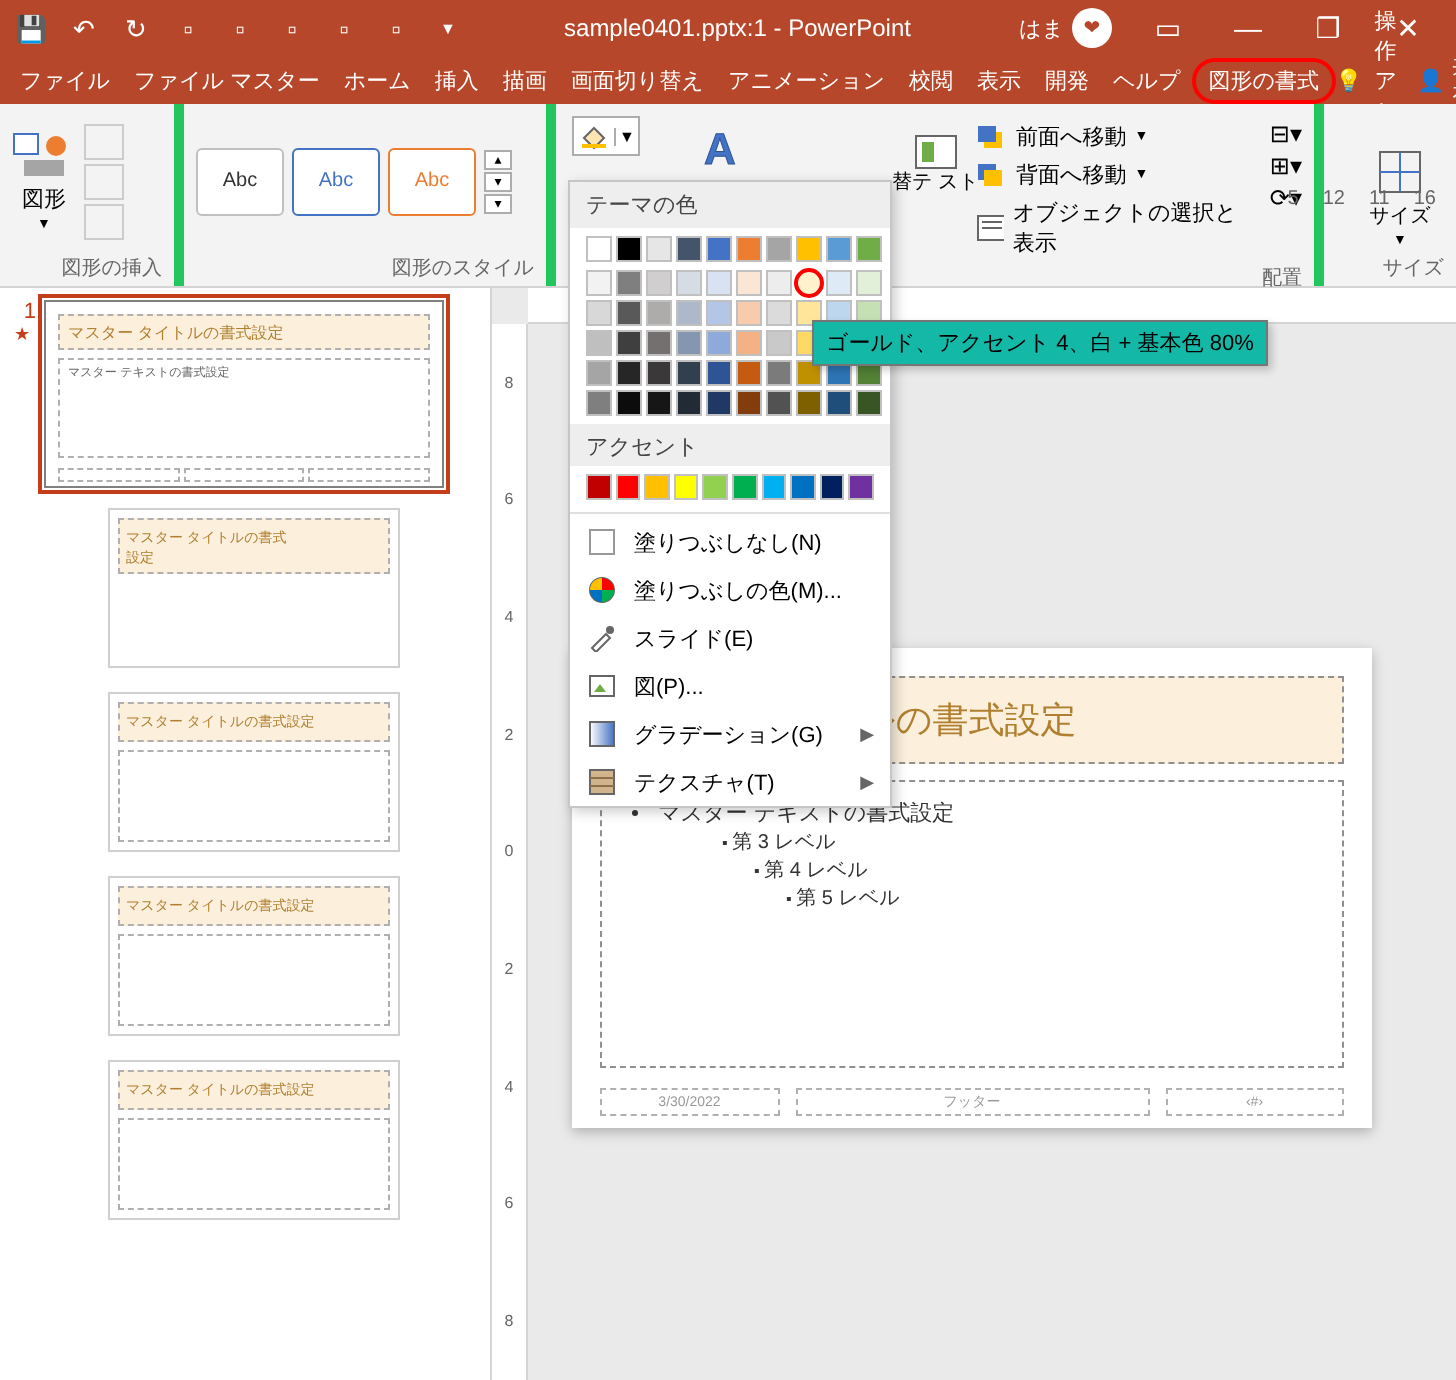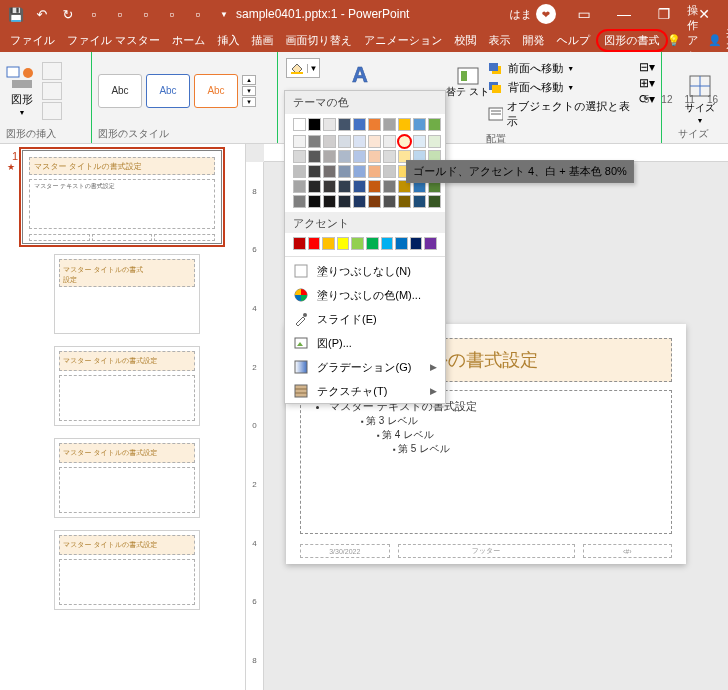--- a/index.html
+++ b/index.html
@@ -2,39 +2,39 @@
 <html><head>
 <meta charset="utf-8">
 <style>
 * { margin: 0; padding: 0; box-sizing: border-box; font-family: "Meiryo UI", "Yu Gothic UI", sans-serif; }
 body { width: 728px; height: 690px; background: #fff; overflow: hidden; font-size: 11px; }
 
 
 .titlebar { height: 28px; background: #b7472a; display: flex; align-items: center; color: #fff; padding: 0 4px; }
 .titlebar .qat { display: flex; gap: 2px; align-items: center; }
 .titlebar .qat-item { width: 24px; height: 24px; display: flex; align-items: center; justify-content: center; cursor: pointer; font-size: 13px; }
-.titlebar .title { flex: 2; text-align: left; font-size: 12px; }
+.titlebar .title { flex: 2; text-align: center; font-size: 12px; }
 .titlebar .user { display: flex; align-items: center; gap: 4px; padding: 0 8px; }
 .titlebar .user-avatar { width: 20px; height: 20px; border-radius: 50%; background: #fff; display: flex; align-items: center; justify-content: center; font-size: 10px; color: #b7472a; }
 .titlebar .wincontrols { display: flex; }
 .titlebar .wincontrols div { width: 40px; height: 28px; display: flex; align-items: center; justify-content: center; cursor: pointer; font-size: 14px; }
 
 
 .tabstrip { height: 24px; background: #b7472a; display: flex; align-items: center; color: #fff; padding: 0 4px; }
 .tabstrip .tab { padding: 4px 6px; cursor: pointer; font-size: 11px; white-space: nowrap; }
 .tabstrip .tab.circled { border: 2px solid #ff0000; border-radius: 12px; padding: 2px 6px; }
 .tabstrip .bulb { width: 20px; text-align: center; }
 .tabstrip .tell { flex: 1; padding-left: 6px; font-size: 11px; }
 .tabstrip .share { padding: 0 10px; display: flex; align-items: center; gap: 4px; }
 
 
 .ribbon { height: 92px; background: #f3f3f3; border-bottom: 1px solid #d4d4d4; display: flex; position: relative; }
-.ribbon-group { border-right: 1px solid #22c55e; display: flex; flex-direction: column; padding: 4px 6px 0; }
+.ribbon-group { border-right: 5px solid #22c55e; display: flex; flex-direction: column; padding: 4px 6px 0; }
 .ribbon-group .group-content { flex: 1; display: flex; align-items: center; gap: 4px; }
-.ribbon-group .group-label { text-align: left; font-size: 10px; color: #666; padding: 2px 0; }
+.ribbon-group .group-label { text-align: right; font-size: 10px; color: #666; padding: 2px 0; }
 .shape-insert-btn { display: flex; flex-direction: column; align-items: center; gap: 2px; cursor: pointer; }
 .shape-insert-icon { width: 32px; height: 24px; display: flex; align-items: center; justify-content: center; }
 .style-sample { width: 44px; height: 34px; border: 1px solid #c0c0c0; border-radius: 3px; display: flex; align-items: center; justify-content: center; font-size: 10px; color: #333; background: #fff; cursor: pointer; }
 .style-sample.blue { border-color: #4472c4; color: #4472c4; }
 .style-sample.orange { border-color: #ed7d31; color: #ed7d31; }
 .style-scroll { display: flex; flex-direction: column; gap: 1px; }
 .style-scroll div { width: 14px; height: 10px; border: 1px solid #adadad; background: #fff; font-size: 7px; text-align: center; cursor: pointer; }
 .fill-split { display: flex; align-items: center; border: 1px solid #adadad; background: #fff; cursor: pointer; }
 .fill-split .fill-icon { width: 20px; height: 18px; display: flex; align-items: center; justify-content: center; }
 .fill-split .fill-drop { width: 12px; text-align: center; font-size: 8px; border-left: 1px solid #adadad; }
@@ -82,21 +82,21 @@
 .color-grid { display: grid; grid-template-columns: repeat(10, 13px); gap: 2px; padding: 4px 8px; }
 .color-sw { width: 13px; height: 13px; border: 1px solid #c0c0c0; cursor: pointer; }
 .color-sw.circled { outline: 2px solid #ff0000; outline-offset: -1px; border-radius: 50%; }
 .cd-section-label { padding: 4px 8px 2px; font-size: 11px; color: #444; background: #eee; }
 .standard-row { display: flex; gap: 2px; padding: 4px 8px; }
 .cd-sep { border-top: 1px solid #e0e0e0; margin: 2px 0; }
 .cd-item { display: flex; align-items: center; gap: 8px; padding: 4px 8px; cursor: pointer; font-size: 11px; }
 .cd-item .cd-icon { width: 16px; height: 16px; display: flex; align-items: center; justify-content: center; }
 .cd-item .cd-arrow { margin-left: auto; font-size: 9px; color: #666; }
 
-.tooltip { position: absolute; left: 406px; top: 160px; background: #737373; border: 1px solid #767676; padding: 3px 6px; font-size: 11px; box-shadow: 2px 2px 4px rgba(0,0,0,.2); z-index: 200; white-space: nowrap; }
+.tooltip { position: absolute; left: 406px; top: 160px; background: #14b8a6; border: 1px solid #767676; padding: 3px 6px; font-size: 11px; box-shadow: 2px 2px 4px rgba(0,0,0,.2); z-index: 200; white-space: nowrap; }
 
 svg { display: block; }
 </style>
 </head>
 <body>
 
 <div class="titlebar">
   <div class="qat">
     <div class="qat-item">💾</div>
     <div class="qat-item">↶</div>

